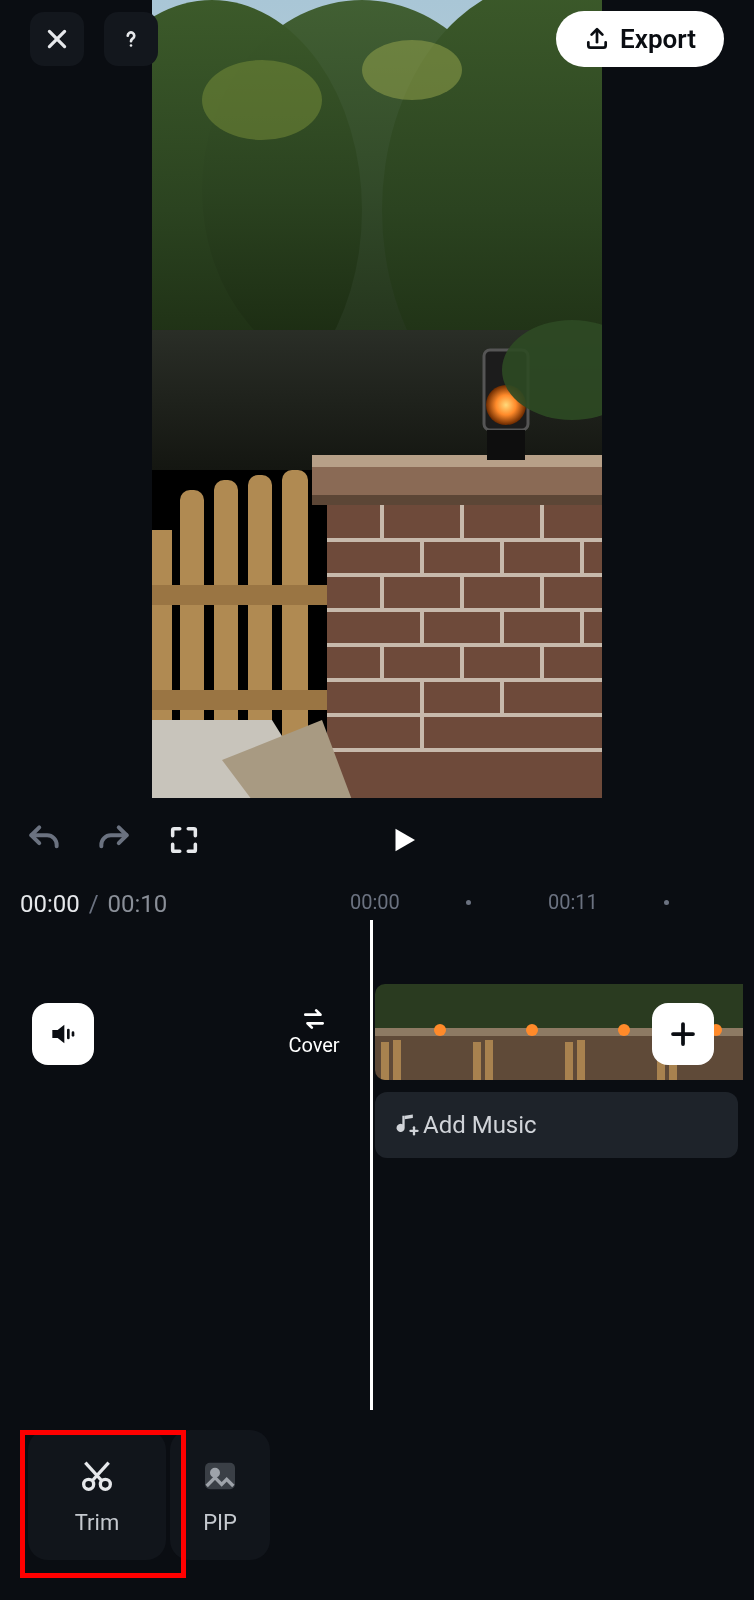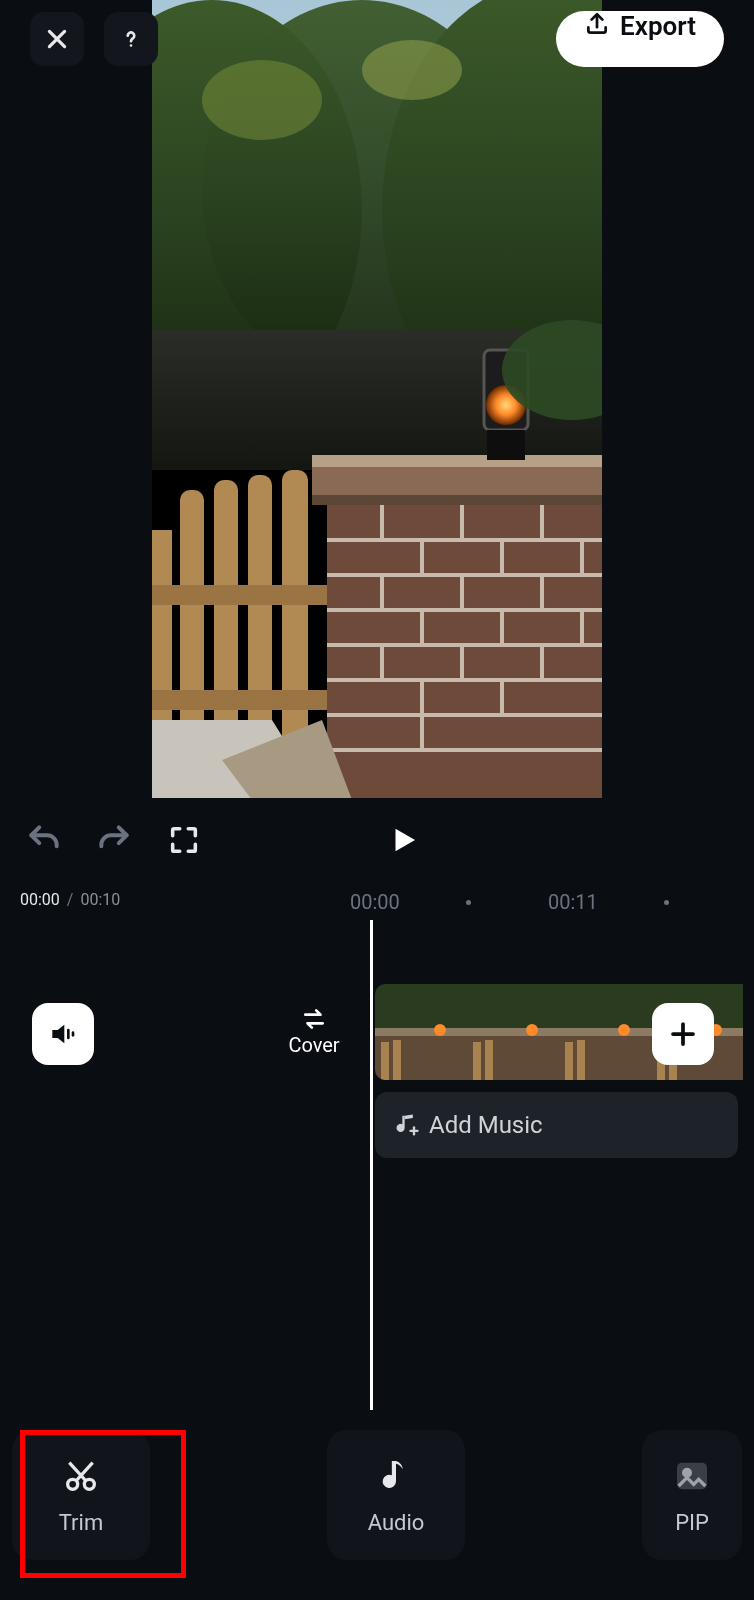--- a/index.html
+++ b/index.html
@@ -3,58 +3,58 @@
 <meta charset="utf-8">
 <style>
   * { box-sizing: border-box; margin: 0; padding: 0; }
   html, body { width: 754px; height: 1600px; background: #0a0d12; font-family: -apple-system, BlinkMacSystemFont, "Segoe UI", Roboto, sans-serif; color: #fff; overflow: hidden; }
   body { position: relative; }
 
   
   .top-bar { position: absolute; top: 8px; left: 0; right: 0; height: 62px; display: flex; align-items: center; padding: 0 30px; }
   .round-btn { width: 54px; height: 54px; border-radius: 14px; background: #13171d; display: flex; align-items: center; justify-content: center; cursor: pointer; }
   .round-btn + .round-btn { margin-left: 20px; }
-  .export-btn { margin-left: auto; background: #fff; color: #0a0d12; border-radius: 30px; height: 56px; padding: 0 28px; display: flex; gap: 10px; font-size: 26px; font-weight: 600; cursor: pointer; }
+  .export-btn { margin-left: auto; background: #fff; color: #0a0d12; border-radius: 30px; height: 56px; padding: 0 28px; display: flex; align-items: center; gap: 10px; font-size: 26px; font-weight: 600; cursor: pointer; }
 
   
   .preview { position: absolute; top: 0; left: 50%; transform: translateX(-50%); width: 450px; height: 798px; overflow: hidden; background: #000; }
   .preview svg { width: 100%; height: 100%; display: block; }
 
   
   .transport { position: absolute; top: 812px; left: 0; right: 0; height: 56px; display: flex; align-items: center; padding: 0 22px; }
   .tbtn { width: 44px; height: 44px; display: flex; align-items: center; justify-content: center; cursor: pointer; color: #6b7280; }
   .tbtn + .tbtn { margin-left: 26px; }
   .play { position: absolute; left: 50%; transform: translateX(-50%); }
   .fullscreen { margin-left: auto; }
 
   
-  .time-row { position: absolute; top: 890px; left: 0; right: 0; height: 24px; font-size: 16px; color: #8a8f98; padding: 0 20px; }
+  .time-row { position: absolute; top: 890px; left: 0; right: 0; height: 24px; font-size: 24px; color: #8a8f98; padding: 0 20px; }
   .time-row .current { color: #e6e8eb; }
   .time-row .sep { color: #6b7280; margin: 0 3px; }
   .ruler { position: absolute; top: 890px; left: 0; right: 0; height: 24px; }
   .ruler-label { position: absolute; font-size: 20px; color: #6b7280; }
   .ruler-dot { position: absolute; width: 5px; height: 5px; border-radius: 50%; background: #6b7280; top: 10px; }
 
   
   .playhead { position: absolute; top: 920px; left: 370px; width: 3px; height: 490px; background: #fff; z-index: 5; }
 
   
   .timeline { position: absolute; top: 984px; left: 0; right: 0; height: 100px; }
   .speaker-btn { position: absolute; left: 32px; top: 50%; transform: translateY(-50%); width: 62px; height: 62px; border-radius: 16px; background: #fff; display: flex; align-items: center; justify-content: center; cursor: pointer; }
   .cover-btn { position: absolute; left: 268px; top: 0; width: 92px; height: 96px; border-radius: 12px; overflow: hidden; display: flex; flex-direction: column; align-items: center; justify-content: center; cursor: pointer; color: #fff; font-size: 20px; gap: 3px; }
   .cover-btn .bg { position: absolute; inset: 0; z-index: -1; }
   .clip-strip { position: absolute; left: 375px; top: 0; right: 0; height: 96px; display: flex; border-radius: 10px; overflow: hidden; }
   .clip-thumb { flex: 0 0 92px; height: 96px; }
   .add-clip { position: absolute; right: 40px; top: 50%; transform: translateY(-50%); width: 62px; height: 62px; border-radius: 16px; background: #fff; display: flex; align-items: center; justify-content: center; cursor: pointer; z-index: 6; }
 
   
-  .music-row { position: absolute; top: 1092px; left: 375px; right: 16px; height: 66px; border-radius: 12px; background: #1e232a; display: flex; align-items: center; padding: 0 18px; gap: 8px; cursor: pointer; font-size: 24px; color: #d0d3d8; }
-
-  
-  .toolbar { position: absolute; bottom: 28px; left: 0; right: 0; height: 142px; display: flex; gap: 4px; padding: 0 12px; overflow: hidden; justify-content: space-between; }
+  .music-row { position: absolute; top: 1092px; left: 375px; right: 16px; height: 66px; border-radius: 12px; background: #1e232a; display: flex; align-items: center; padding: 0 18px; gap: 2px; cursor: pointer; font-size: 24px; color: #d0d3d8; }
+
+  
+  .toolbar { position: absolute; bottom: 28px; left: 0; right: 0; height: 142px; display: flex; gap: 4px; padding: 0 28px; overflow: hidden; }
   .tool { flex: 0 0 138px; height: 130px; border-radius: 20px; background: #11151b; display: flex; flex-direction: column; align-items: center; justify-content: center; gap: 14px; cursor: pointer; color: #c5c9cf; font-size: 22px; }
   .tool svg { width: 40px; height: 40px; }
   .highlight { position: absolute; bottom: 22px; left: 20px; width: 166px; height: 148px; border: 5px solid #ff0000; z-index: 10; pointer-events: none; }
 
   svg { display: block; }
 </style>
 </head>
 <body>
 
 <div class="preview">
@@ -290,27 +290,20 @@
 <div class="toolbar">
   <div class="tool">
     <svg viewBox="0 0 24 24" fill="none" stroke="#e6e8eb" stroke-width="2">
         <circle cx="7" cy="17" r="3"></circle>
         <circle cx="17" cy="17" r="3"></circle>
         <line x1="9" y1="15" x2="19" y2="4"></line>
         <line x1="15" y1="15" x2="5" y2="4"></line>
       </svg>
     <span>Trim</span>
   </div>
-  <div class="tool">
-    <svg viewBox="0 0 24 24" fill="#e6e8eb">
-        <path d="M12 3v12.2a4 4 0 1 1-2.5-3.7V3H12z"></path>
-        <path d="M12 3c2 .5 4 2.5 4 5-1-2-2.5-3-4-3.3V3z"></path>
-      </svg>
-    <span>Audio</span>
-  </div>
   <div class="tool" style="flex:0 0 100px">
     <svg viewBox="0 0 24 24" fill="none" stroke="#9ea3aa" stroke-width="2">
         <rect x="3" y="4" width="18" height="16" rx="3" fill="#3a3f46" stroke="none"></rect>
         <circle cx="9" cy="10" r="2" fill="#9ea3aa"></circle>
         <path d="M4 18l5-5 4 4 3-3 4 4" stroke="#9ea3aa" fill="none"></path>
       </svg>
     <span>PIP</span>
   </div>
 </div>
 

